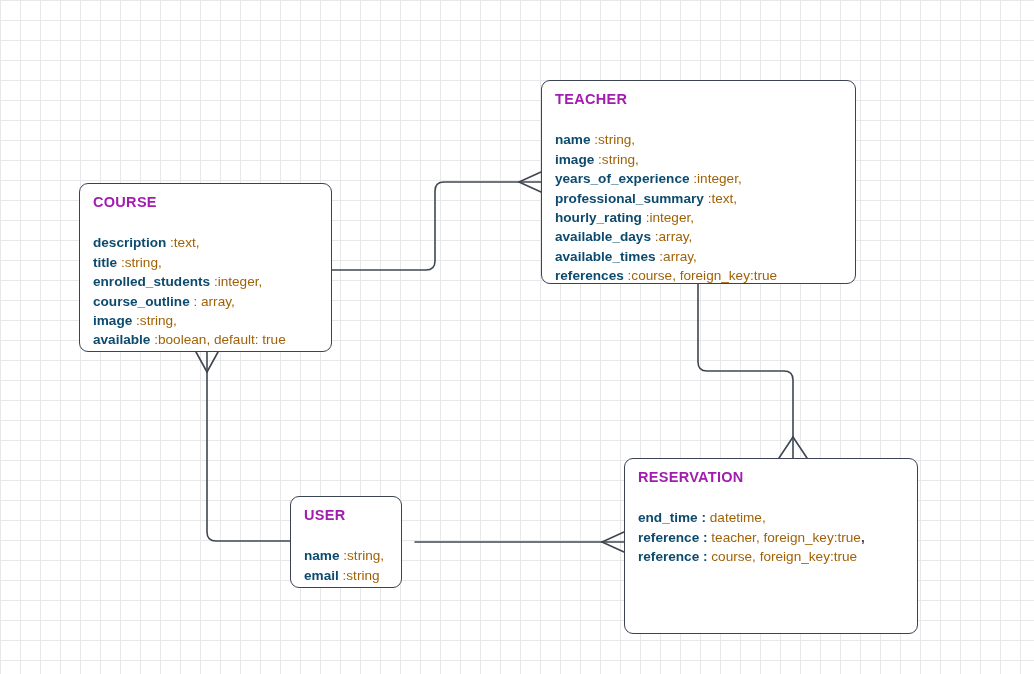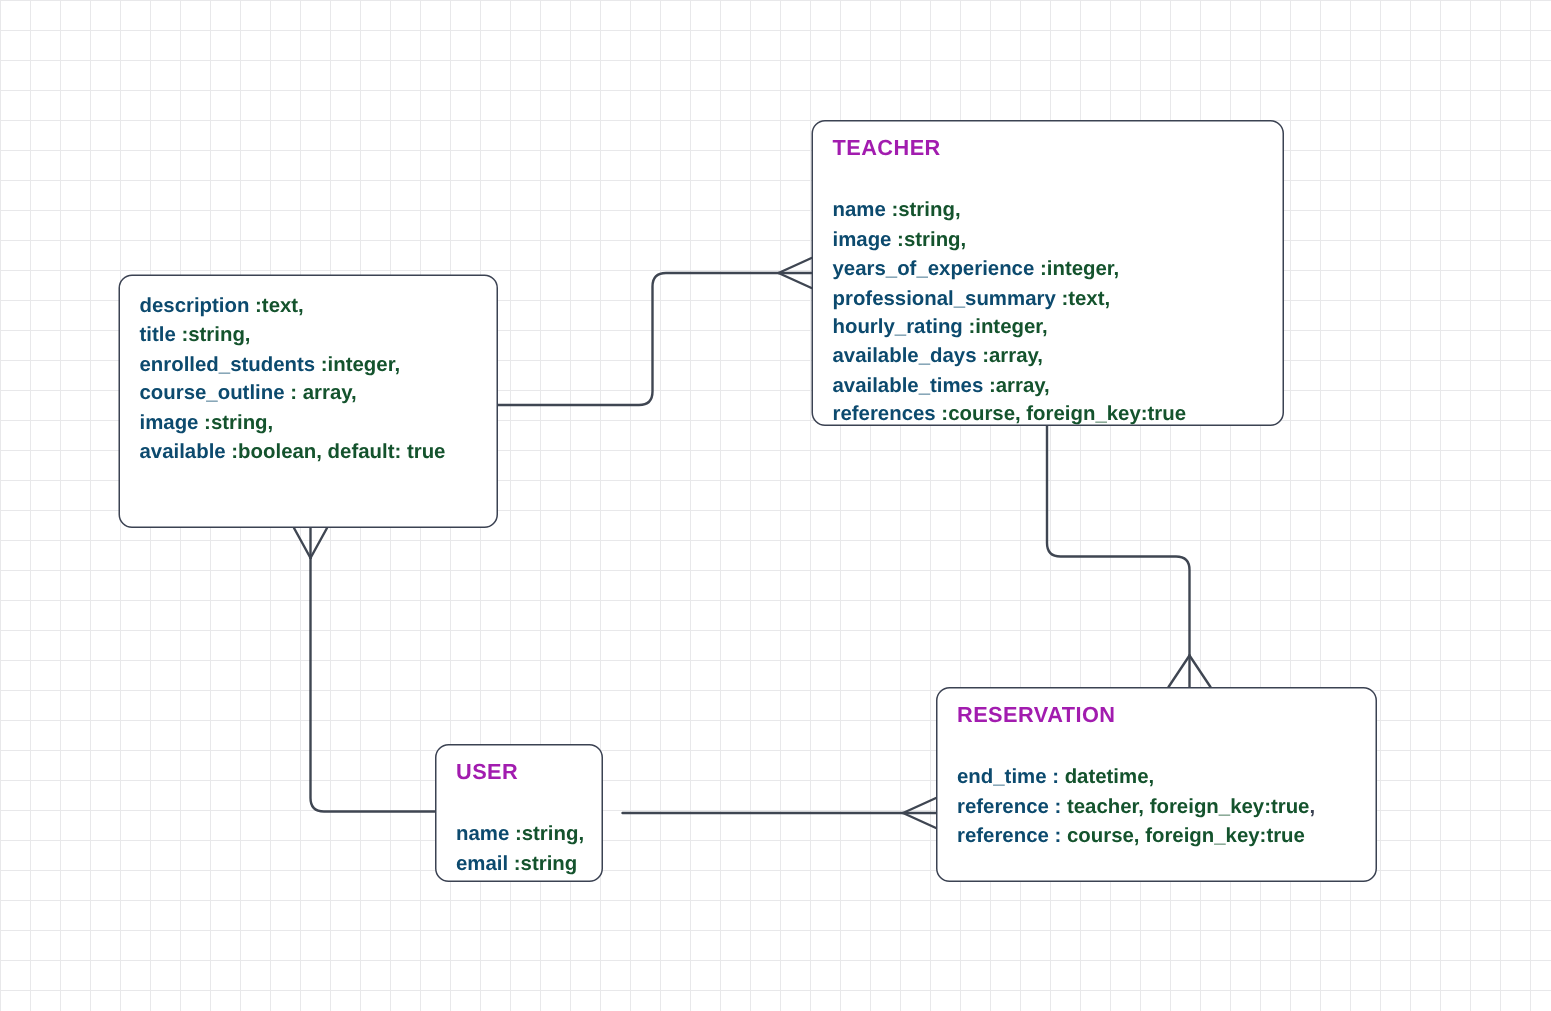--- a/index.html
+++ b/index.html
@@ -61,22 +61,22 @@
     font-size: 13.6px;
     line-height: 19.4px;
     color: #555a63;
     white-space: nowrap;
   }
   .attr .k {
     font-weight: bold;
     color: #0c4a6e;
   }
   .attr .v {
-    font-weight: bold;
-    color: #14532d;
+    font-weight: normal;
+    color: #a16207;
   }
   .attr .bold-comma {
     font-weight: bold;
     color: #3b4252;
   }
 </style>
 </head>
 <body>
 
 <div id="canvas">
@@ -119,33 +119,34 @@
         <div class="attr"><span class="k">name</span> <span class="v">:string,</span></div>
         <div class="attr"><span class="k">image</span> <span class="v">:string,</span></div>
         <div class="attr"><span class="k">years_of_experience</span> <span class="v">:integer,</span></div>
         <div class="attr"><span class="k">professional_summary</span> <span class="v">:text,</span></div>
         <div class="attr"><span class="k">hourly_rating</span> <span class="v">:integer,</span></div>
         <div class="attr"><span class="k">available_days</span> <span class="v">:array,</span></div>
         <div class="attr"><span class="k">available_times</span> <span class="v">:array,</span></div>
         <div class="attr"><span class="k">references</span> <span class="v">:course, foreign_key:true</span></div>
       </div>
       <div class="entity" style="left: 79px; top: 183px; width: 253px; height: 169px;">
+        <div class="entity-title">COURSE</div>
         <div class="attr"><span class="k">description</span> <span class="v"> :text,</span></div>
         <div class="attr"><span class="k">title</span> <span class="v">:string,</span></div>
         <div class="attr"><span class="k">enrolled_students</span> <span class="v">:integer,</span></div>
         <div class="attr"><span class="k">course_outline</span> <span class="v">: array,</span></div>
         <div class="attr"><span class="k">image</span> <span class="v">:string,</span></div>
         <div class="attr"><span class="k">available</span> <span class="v">:boolean, default: true</span></div>
       </div>
       <div class="entity" style="left: 290px; top: 496px; width: 112px; height: 92px;">
         <div class="entity-title">USER</div>
         <div class="attr"><span class="k">name</span> <span class="v">:string,</span></div>
         <div class="attr"><span class="k">email</span> <span class="v">:string</span></div>
       </div>
-      <div class="entity" style="left: 624px; top: 458px; width: 294px; height: 130px;">
+      <div class="entity" style="left: 624px; top: 458px; width: 294px; height: 176px;">
         <div class="entity-title">RESERVATION</div>
         <div class="attr"><span class="k">end_time :</span> <span class="v">datetime,</span></div>
         <div class="attr"><span class="k">reference :</span> <span class="v">teacher, foreign_key:true</span><span class="bold-comma">,</span></div>
         <div class="attr"><span class="k">reference :</span> <span class="v">course, foreign_key:true</span></div>
       </div>
     </div>
 
 </div>
 
 </body></html>

